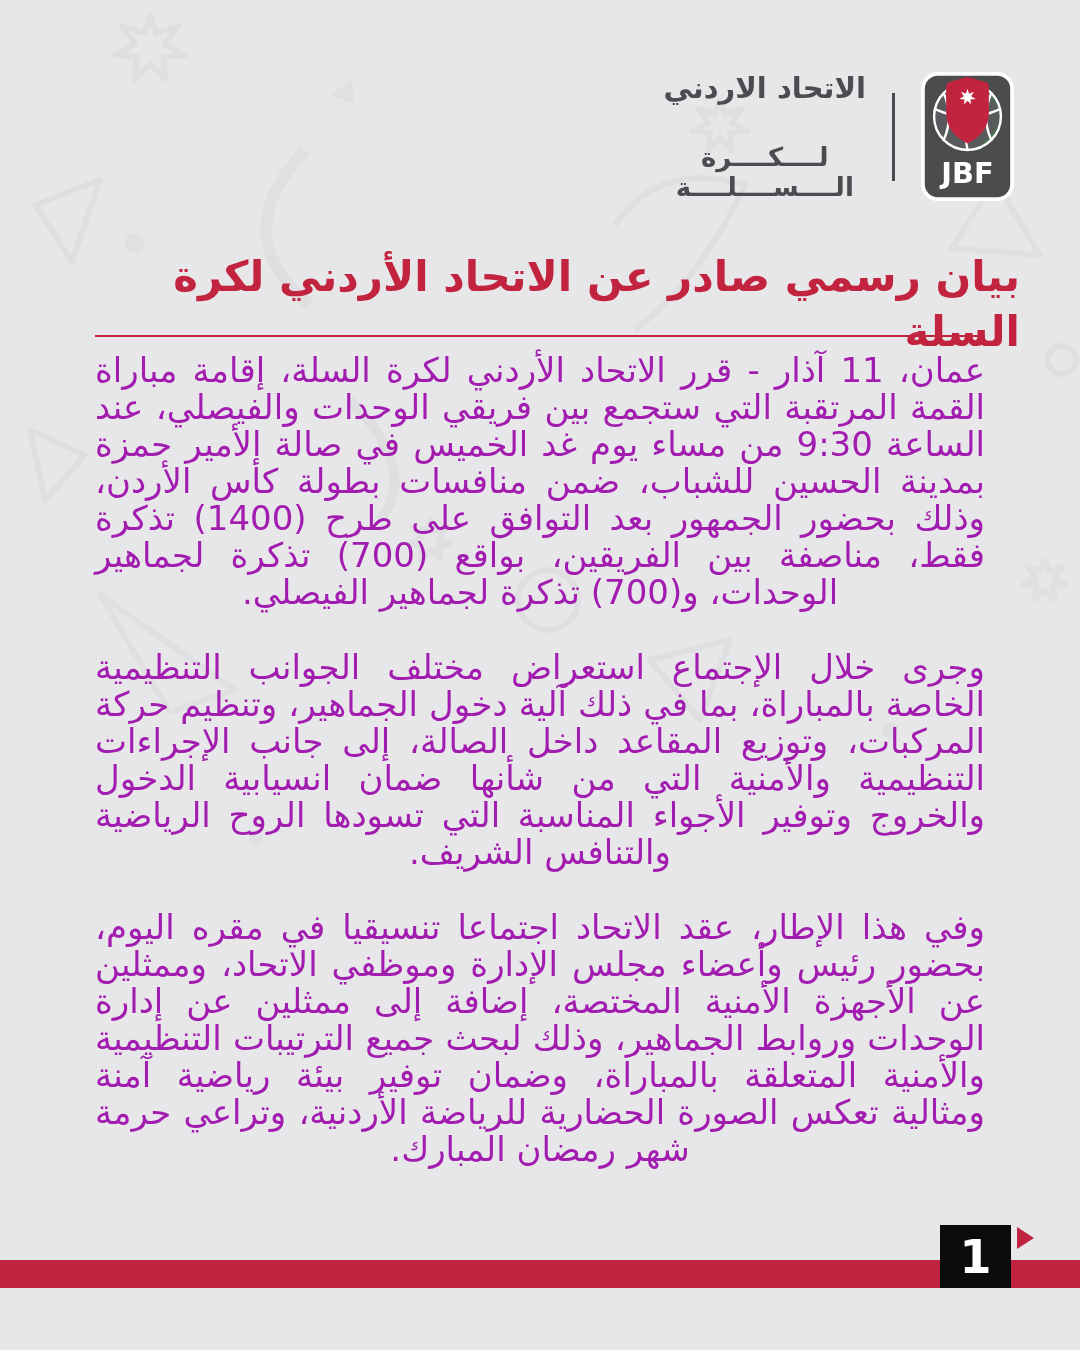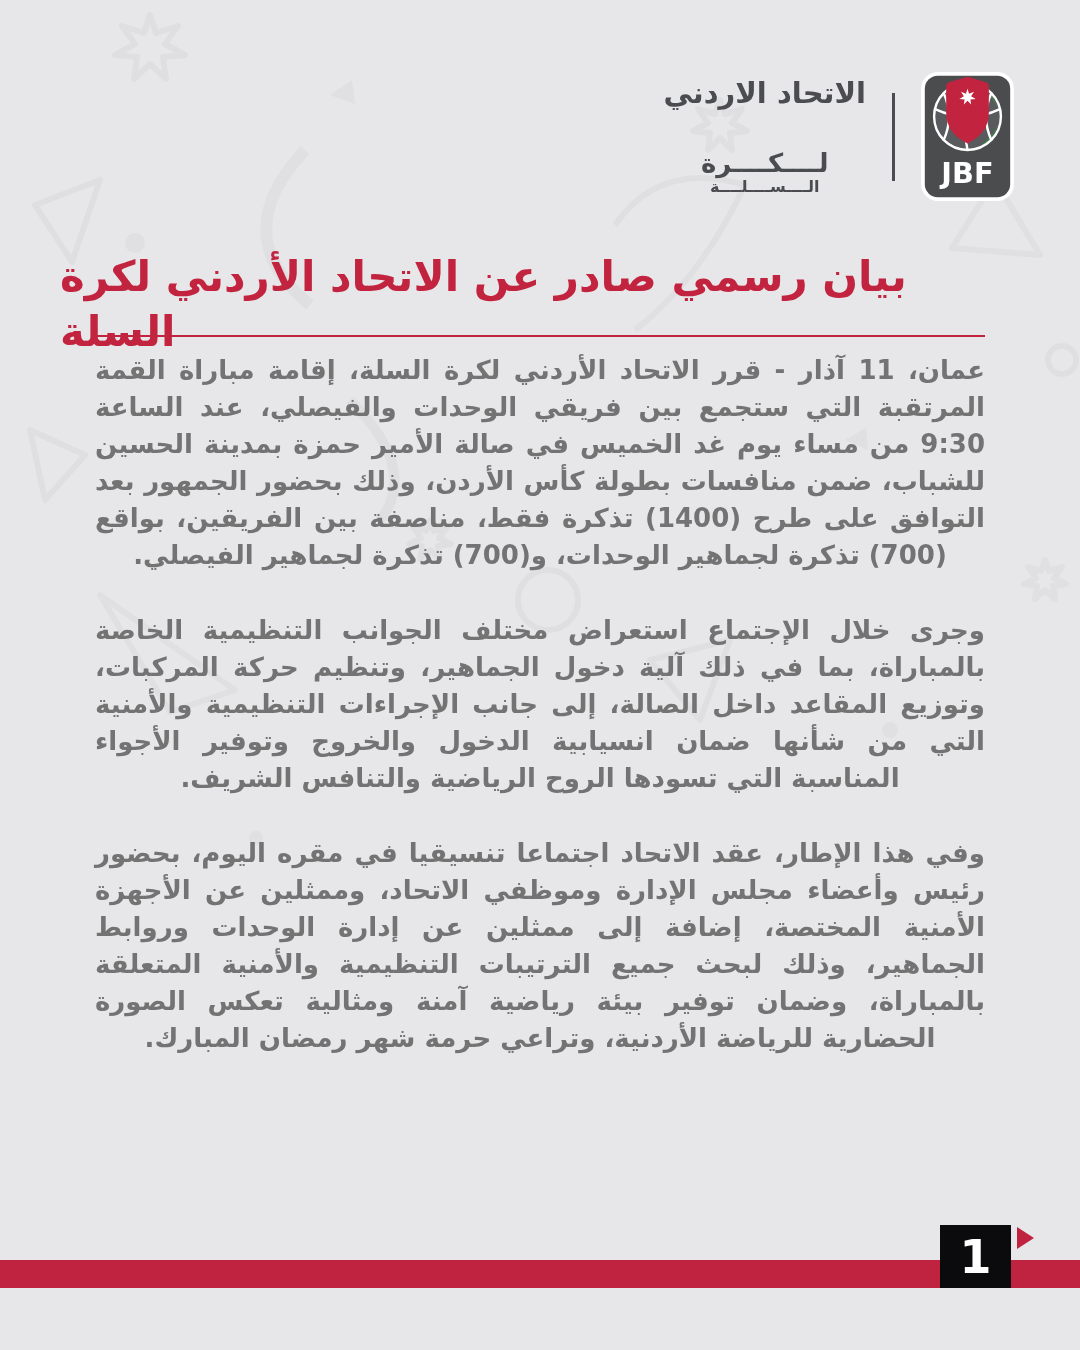--- a/index.html
+++ b/index.html
@@ -32,33 +32,33 @@
   }
   .brand-name {
     direction: rtl;
     text-align: center;
     color: #4b4c4f;
     font-weight: bold;
     line-height: 1.12;
   }
   .brand-name .l1 { font-size: 29px; letter-spacing: 0.5px; }
   .brand-name .l2 { font-size: 26px; margin-top: 39px; }
-  .brand-name .l3 { font-size: 16px; }
+  .brand-name .l3 { font-size: 26px; }
   .brand-divider {
     width: 3px; height: 88px;
     background: #4b4c4f;
   }
   .jbf-logo { display: block; }
 
   
   .title-wrap {
     position: absolute;
     top: 250px; left: 60px; right: 60px;
     z-index: 2;
-    text-align: left;
+    text-align: right;
     direction: rtl;
   }
   .statement-title {
     margin: 0;
     color: #c2243f;
     font-size: 42px;
     font-weight: bold;
     line-height: 1.3;
   }
   .title-rule {
@@ -71,24 +71,24 @@
 
   
   .article {
     position: absolute;
     top: 352px; left: 95px; right: 95px;
     z-index: 2;
     direction: rtl;
   }
   .article p {
     margin: 0 0 38px 0;
-    color: #737373;
-    font-size: 26px;
+    color: #a21caf;
+    font-size: 34px;
     line-height: 37px;
-    font-weight: bold;
+    font-weight: normal;
     text-align: justify;
     text-align-last: center;
   }
 
   
   .footer-bar {
     position: absolute;
     top: 1260px; left: 0;
     width: 1080px; height: 28px;
     background: #bf2340;

